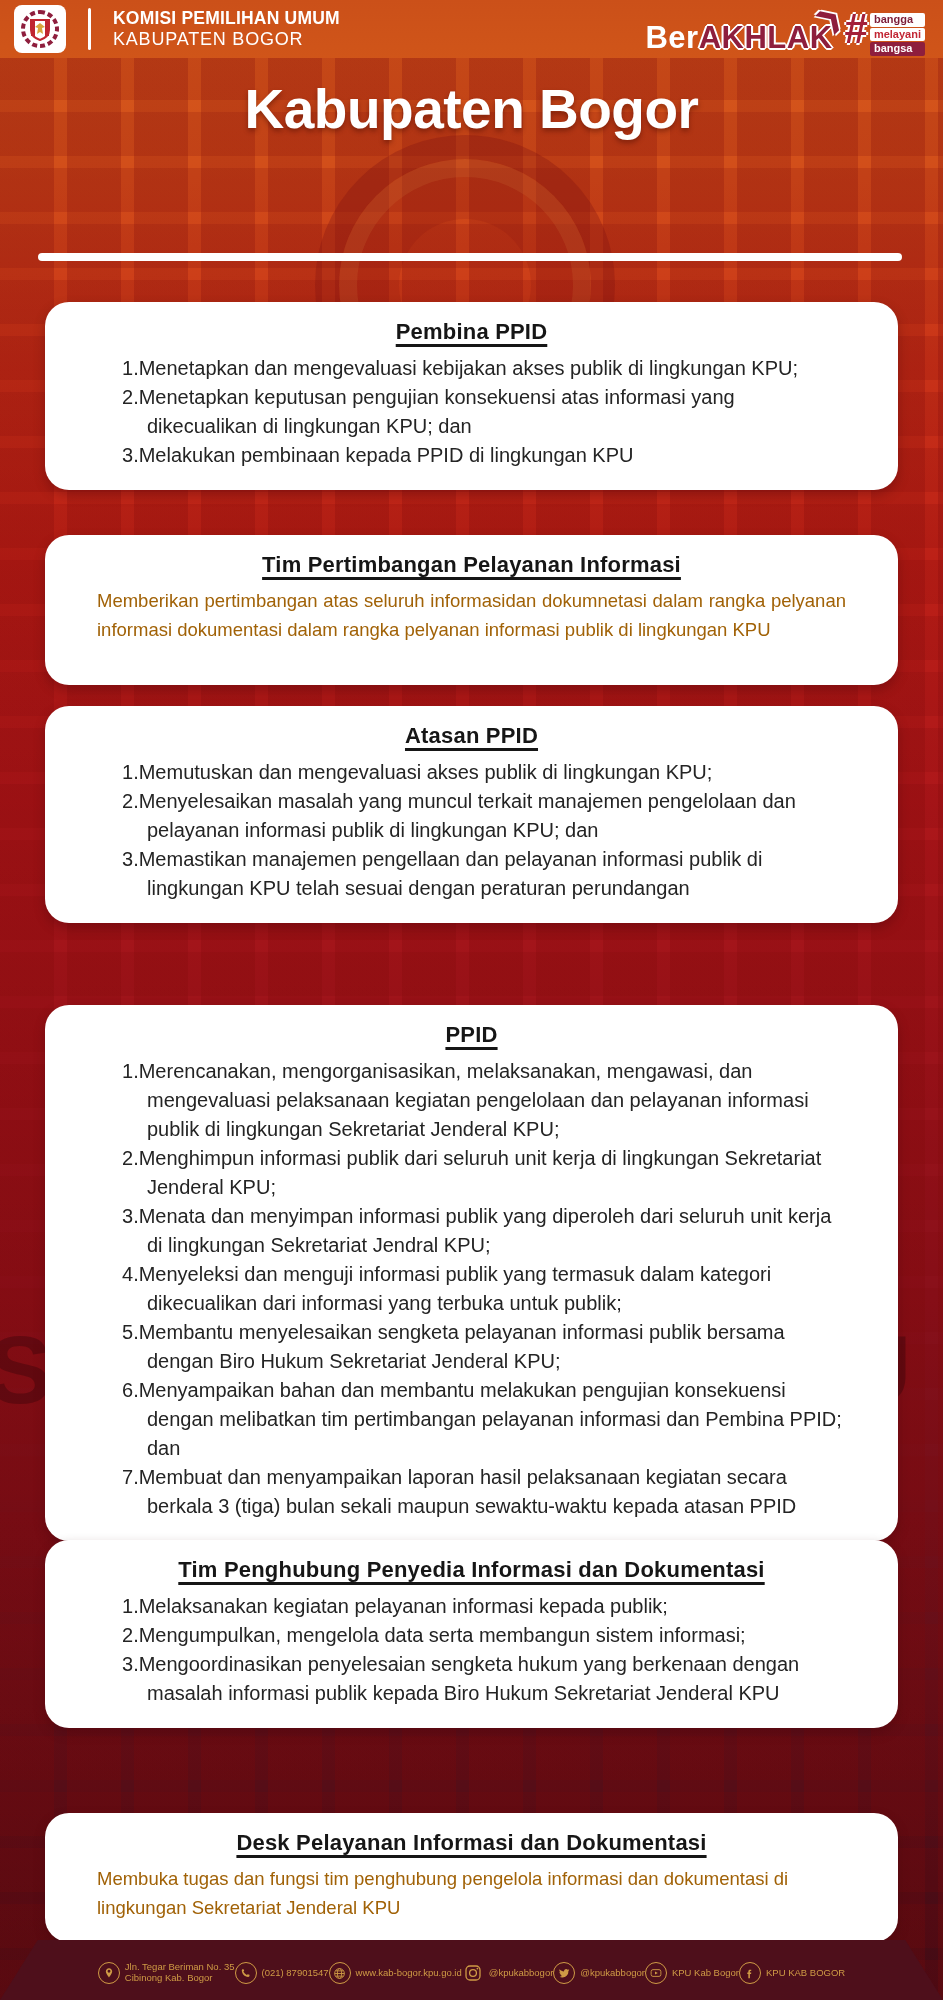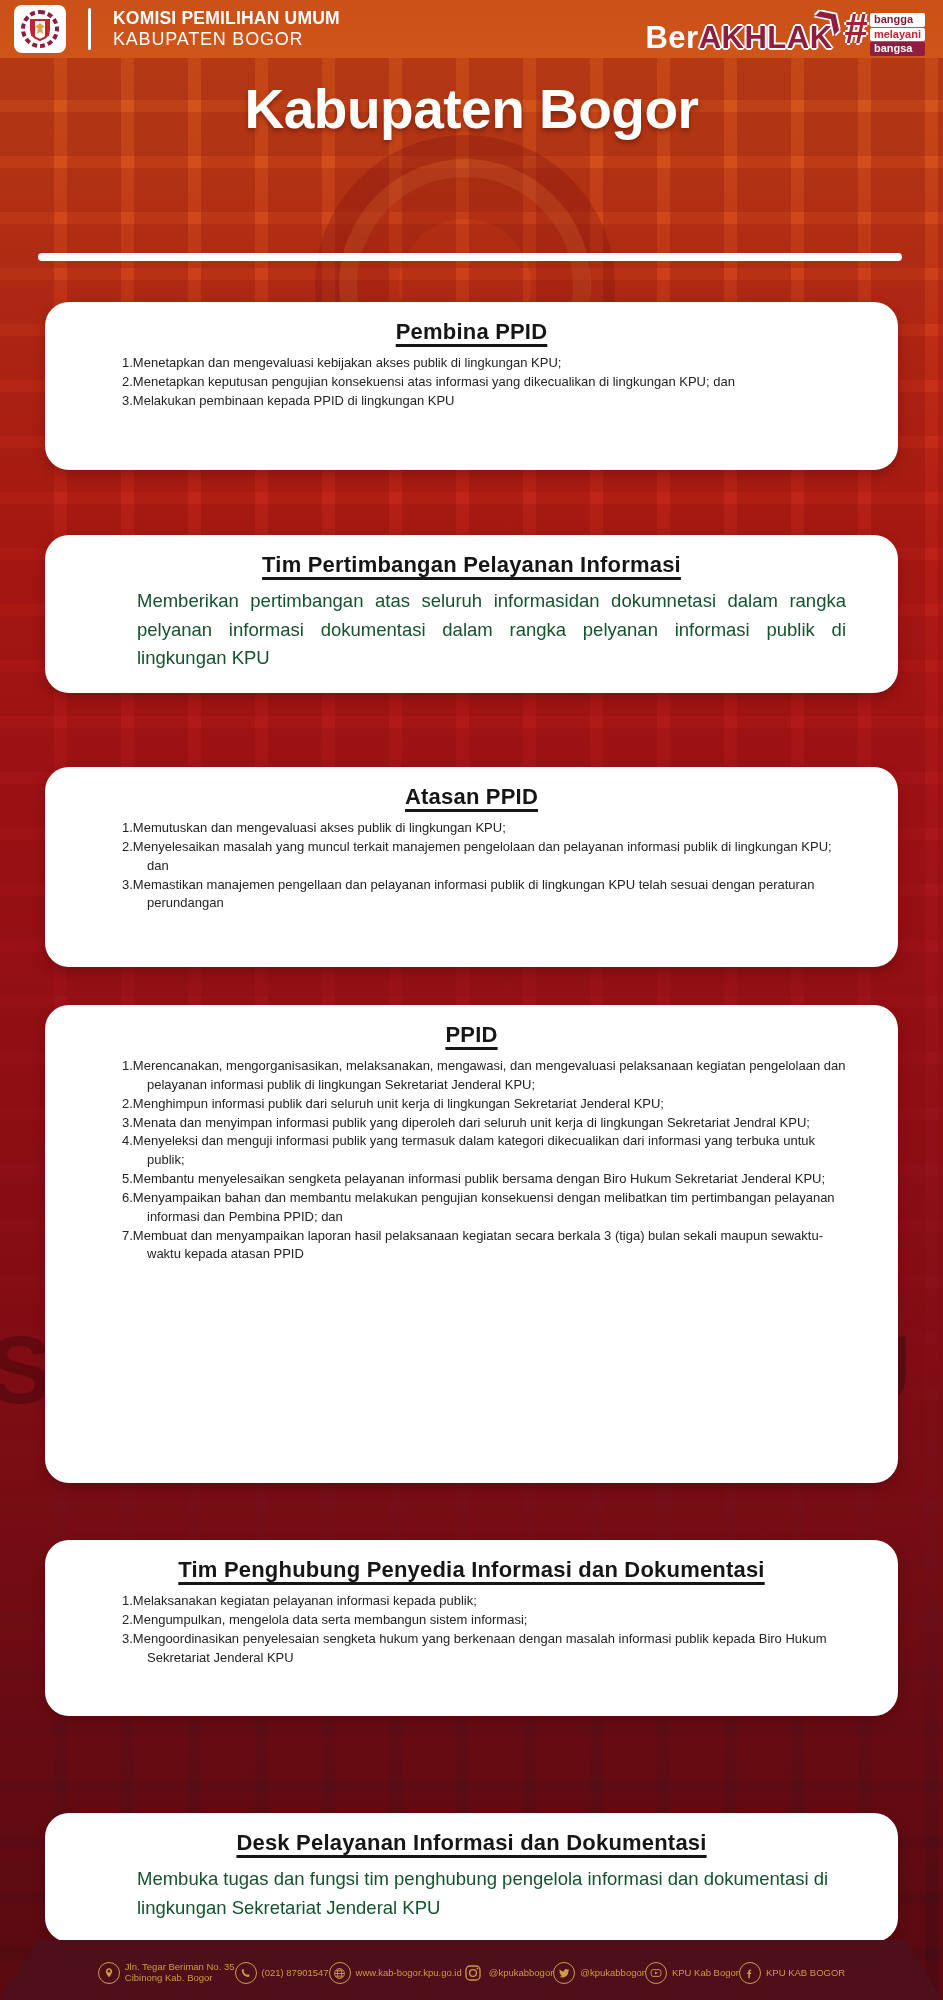--- a/index.html
+++ b/index.html
@@ -85,25 +85,25 @@
     border-radius:24px; padding:17px 52px 20px;
     box-shadow:0 5px 12px rgba(60,0,10,0.30);
   }
   .card h2 {
     text-align:center; font-size:22px; font-weight:800; color:#161616;
     text-decoration:underline; text-decoration-thickness:2.5px; text-underline-offset:5px;
     margin-bottom:9px; letter-spacing:.2px;
   }
   .card ol { list-style:none; counter-reset:c; padding-left:25px; }
   .card li {
-    font-size:13px; color:#242424; line-height:1.45;
+    font-size:20px; color:#242424; line-height:1.45;
     padding-left:25px; text-indent:-25px;
   }
   .card li::before { counter-increment:c; content:counter(c) "."; }
-  .card p { font-size:18.5px; color:#14532d; line-height:1.55;margin-left:40px; }
+  .card p { font-size:18.5px; color:#a16207; line-height:1.55; }
   .card p.justify { text-align:justify; }
 
   
   .footer-band {
     position:absolute; bottom:0; left:0; width:943px; height:60px;
     background:#4e0f1b;
     clip-path:polygon(4% 0, 96% 0, 100% 100%, 0 100%);
     display:flex; align-items:center; justify-content:center; 
     padding:6px 36px 0;
   }
@@ -168,21 +168,21 @@
     <li><span>Menetapkan keputusan pengujian konsekuensi atas informasi yang dikecualikan di lingkungan KPU; dan</span></li>
     <li><span>Melakukan pembinaan kepada PPID di lingkungan KPU</span></li>
   </ol>
 </section>
 
 <section class="card" style="top:535px; min-height:150px;">
   <h2>Tim Pertimbangan Pelayanan Informasi</h2>
   <p class="justify">Memberikan pertimbangan atas seluruh informasidan dokumnetasi dalam rangka pelyanan informasi dokumentasi dalam rangka pelyanan informasi publik di lingkungan KPU</p>
 </section>
 
-<section class="card" style="top:767px; min-height:200px;">
+<section class="card" style="top:706px; min-height:200px;">
   <h2>Atasan PPID</h2>
   <ol>
     <li><span>Memutuskan dan mengevaluasi akses publik di lingkungan KPU;</span></li>
     <li><span>Menyelesaikan masalah yang muncul terkait manajemen pengelolaan dan pelayanan informasi publik di lingkungan KPU; dan</span></li>
     <li><span>Memastikan manajemen pengellaan dan pelayanan informasi publik di lingkungan KPU telah sesuai dengan peraturan perundangan</span></li>
   </ol>
 </section>
 
 <section class="card" style="top:1005px; min-height:478px;">
   <h2>PPID</h2>

